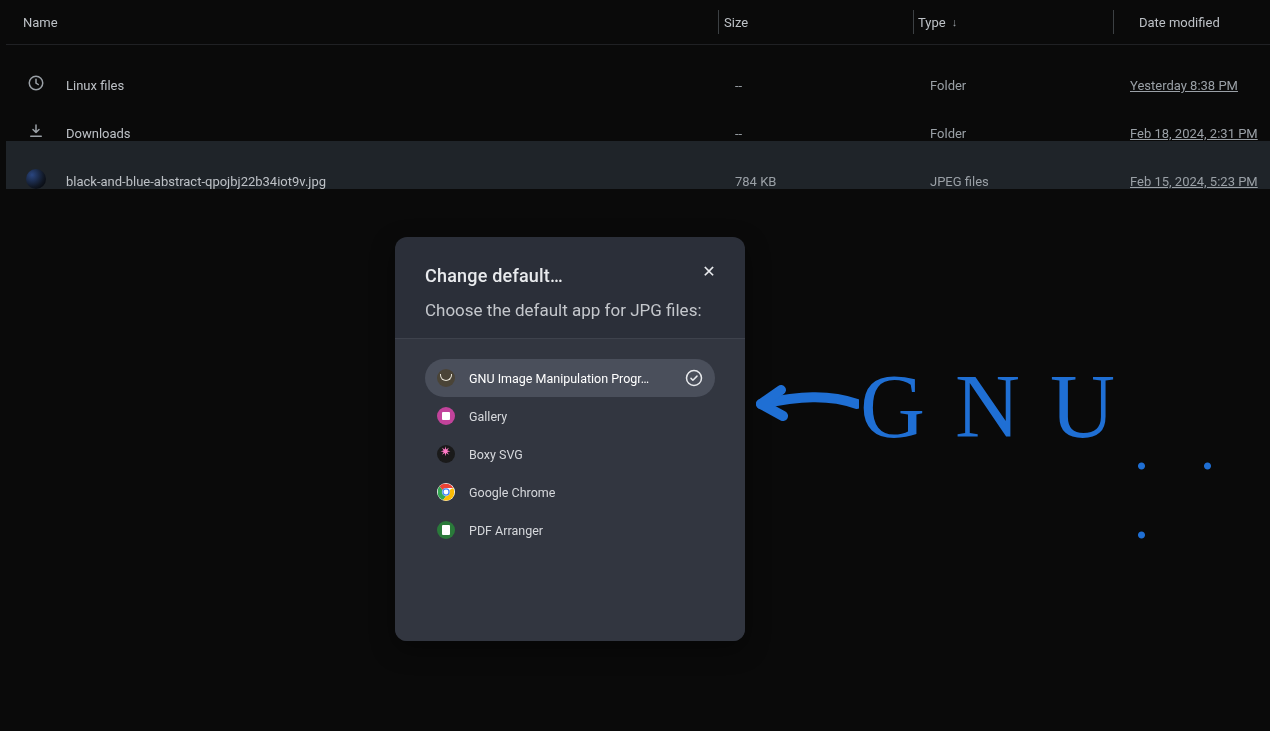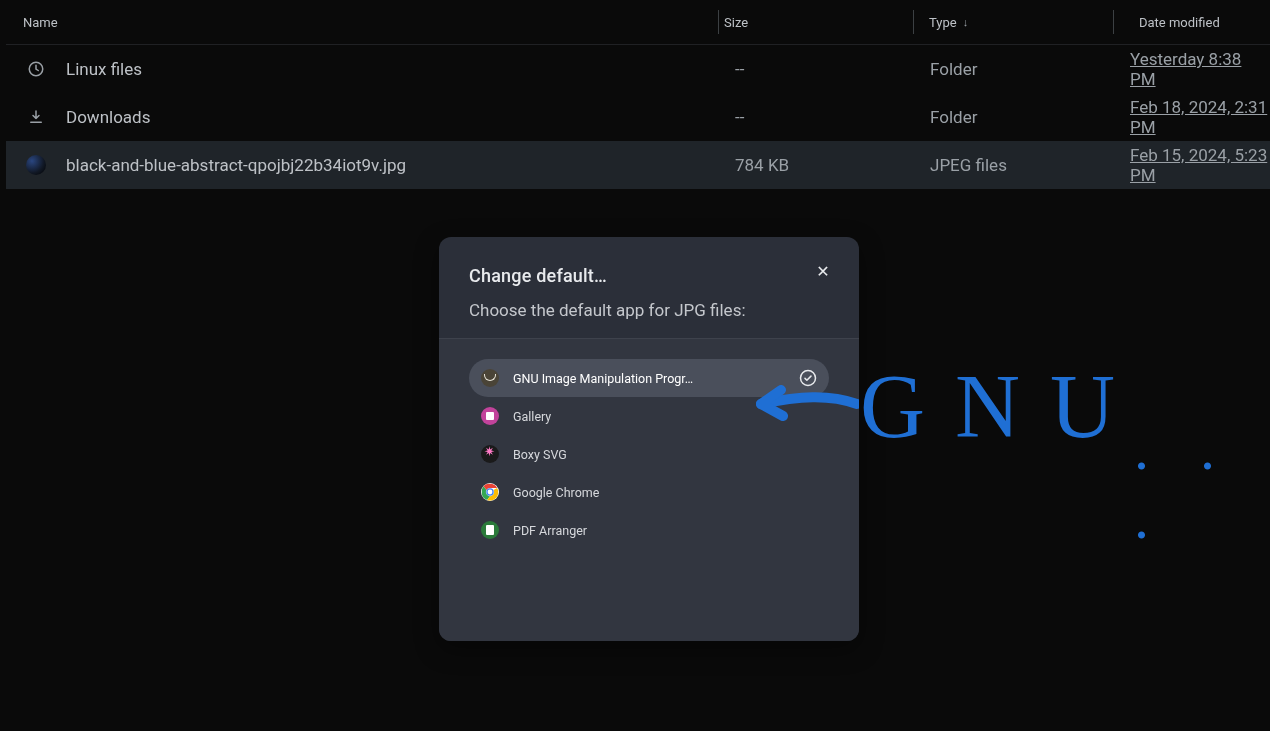--- a/index.html
+++ b/index.html
@@ -3,38 +3,38 @@
   <meta charset="utf-8">
   <style>
     * { margin: 0; padding: 0; box-sizing: border-box; font-family: "Roboto", "Segoe UI", Arial, sans-serif; }
     body { background: #0a0a0a; width: 1270px; height: 731px; overflow: hidden; position: relative; color: #e8eaed; }
     
     .file-manager { position: absolute; left: 6px; top: 0; right: 0; bottom: 0; background: #0a0a0a; }
     
     .column-headers { display: flex; align-items: center; height: 44px; font-size: 13px; color: #bdc1c6; }
     .col-name { flex: 0 0 712px; padding-left: 17px; }
     .col-size { flex: 0 0 195px; padding-left: 5px; border-left: 1px solid #3c4043; height: 24px; display: flex; align-items: center; text-align: center; }
-    .col-type { flex: 0 0 200px; padding-left: 15px; border-left: 1px solid #3c4043; height: 24px; display: flex; align-items: center; gap: 6px; }
+    .col-type { flex: 0 0 200px; padding-left: 4px; border-left: 1px solid #3c4043; height: 24px; display: flex; align-items: center; gap: 6px; }
     .col-date { flex: 1; padding-left: 25px; border-left: 1px solid #3c4043; height: 24px; display: flex; align-items: center; }
     .sort-arrow { font-size: 11px; color: #9aa0a6; }
 
     .file-list { border-top: 1px solid #202124; }
-    .file-row { display: flex; align-items: center; height: 48px; font-size: 17px; color: #9aa0a6; }
+    .file-row { display: flex; align-items: flex-end; height: 48px; font-size: 13px; color: #9aa0a6; }
     .file-row.selected { background: #1f2429; }
     .file-row .icon-cell { flex: 0 0 60px; display: flex; align-items: center; justify-content: flex-start; padding-left: 20px; }
     .file-row .name-cell { flex: 0 0 652px; color: #bdc1c6; }
     .file-row .size-cell { flex: 0 0 195px; padding-left: 17px; }
     .file-row .type-cell { flex: 0 0 200px; padding-left: 17px; }
     .file-row .date-cell { flex: 1; padding-left: 17px; text-decoration: underline; }
 
     .row-icon { width: 20px; height: 20px; display: flex; align-items: center; justify-content: center; }
     .thumb { width: 20px; height: 20px; border-radius: 50%; background: radial-gradient(circle at 30% 30%, #2a4680, #111825 60%, #000); }
 
     
-    .dialog { position: absolute; left: 395px; top: 237px; width: 420px; height: 404px; background: #2b2f39; border-radius: 12px; box-shadow: 0 8px 24px rgba(0,0,0,0.4); display: flex; flex-direction: column; margin-left: 44px; }
+    .dialog { position: absolute; left: 395px; top: 237px; width: 350px; height: 404px; background: #2b2f39; border-radius: 12px; box-shadow: 0 8px 24px rgba(0,0,0,0.4); display: flex; flex-direction: column; }
     .dialog-head { padding: 28px 30px 18px 30px; position: relative; }
     .dialog-title { font-size: 18px; color: #e8eaed; font-weight: 500; margin-bottom: 14px; letter-spacing: 0.2px; }
     .dialog-sub { font-size: 17px; color: #c4c7cc; }
     .close-btn { position: absolute; top: 22px; right: 24px; width: 24px; height: 24px; display: flex; align-items: center; justify-content: center; color: #e8eaed; cursor: pointer; font-size: 16px; }
 
     .app-list { padding: 20px 30px 30px 30px; background: #323640; border-top: 1px solid #3e424c; flex: 1; border-radius: 0 0 12px 12px; display: flex; flex-direction: column; gap: 0; }
     .app-item { display: flex; align-items: center; height: 38px; padding: 0 12px; border-radius: 20px; cursor: pointer; gap: 14px; font-size: 12.5px; color: #d6d8dc; }
     .app-item.selected { background: #4a4f5b; color: #fff; }
     .app-item .app-label { flex: 1; white-space: nowrap; overflow: hidden; text-overflow: ellipsis; }
     .app-icon { width: 18px; height: 18px; border-radius: 50%; display: flex; align-items: center; justify-content: center; flex-shrink: 0; }

